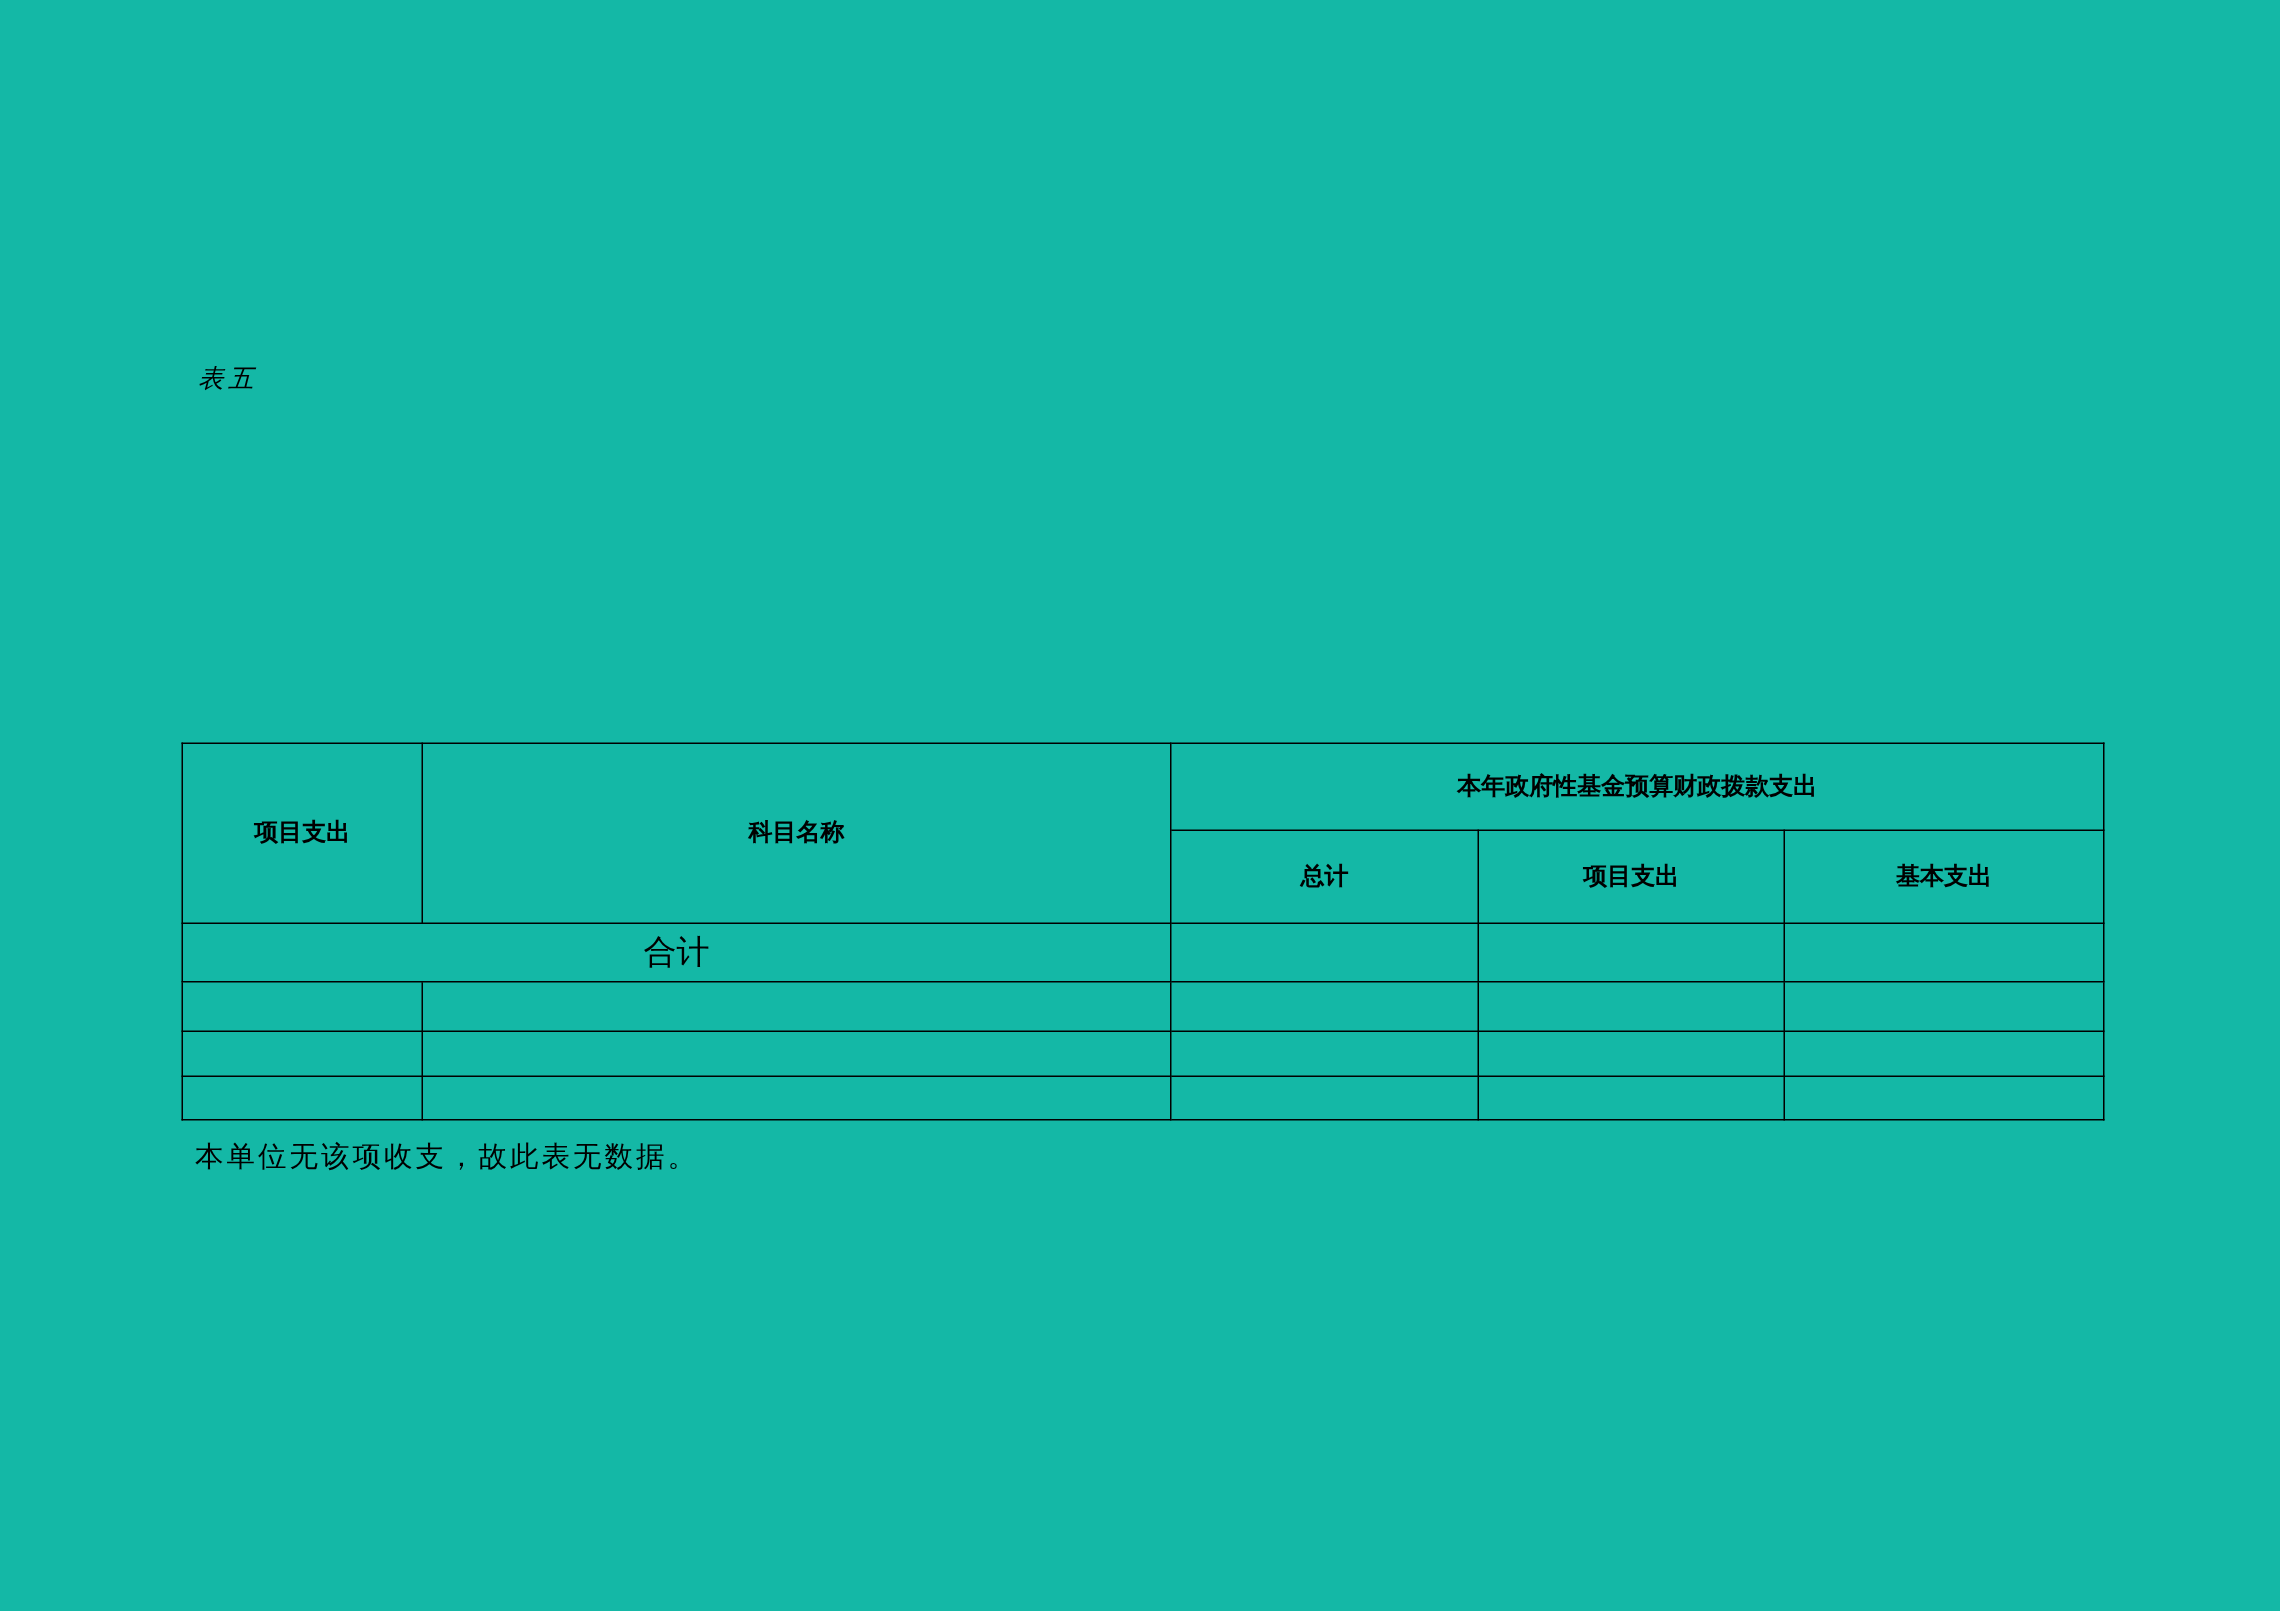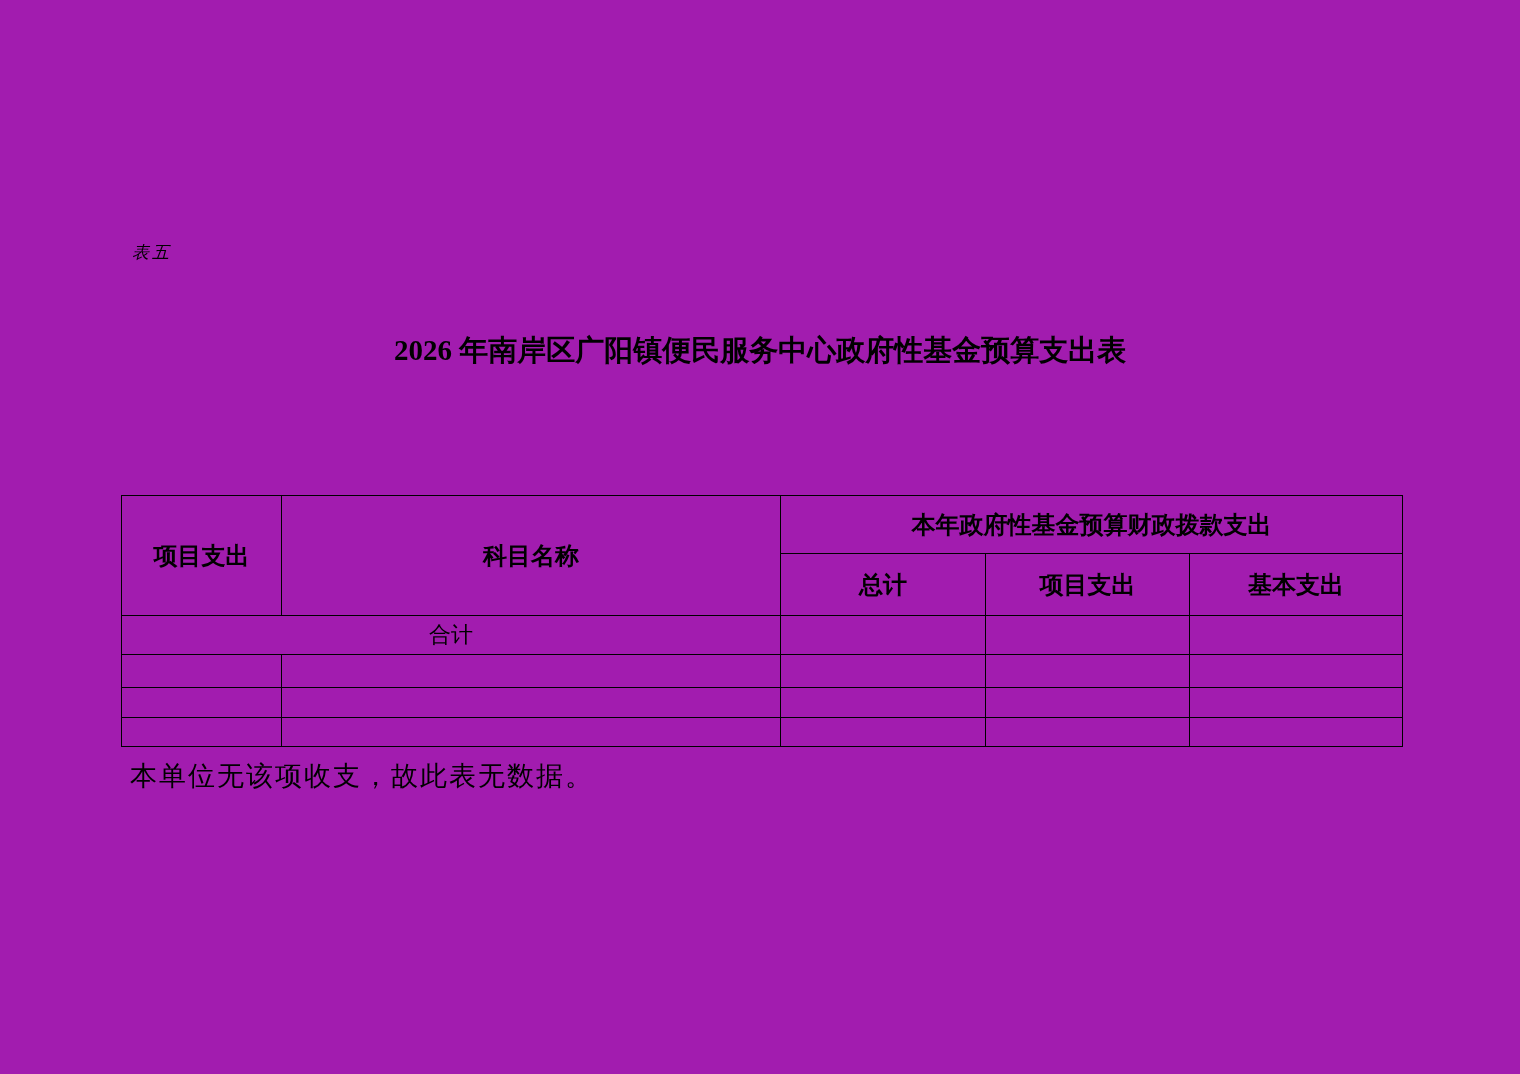--- a/index.html
+++ b/index.html
@@ -5,21 +5,21 @@
   * { box-sizing: border-box; }
   html, body {
     margin: 0;
     padding: 0;
     background: #ffffff;
   }
   .page {
     position: relative;
     width: 1520px;
     height: 1074px;
-    background: #a21caf;
+    background: #14b8a6;
     color: #000000;
     font-family: "Liberation Serif", "DejaVu Serif", serif;
     overflow: hidden;
   }
   .sheet-label {
     position: absolute;
     left: 132px;
     top: 241px;
     font-size: 17px;
     font-style: italic;
@@ -56,52 +56,51 @@
   table.budget-table td {
     border: 1px solid #000000;
     padding: 0 4px;
     text-align: center;
     vertical-align: middle;
     overflow: hidden;
   }
   .hdr {
     font-family: "Liberation Sans", "DejaVu Sans", sans-serif;
     font-weight: bold;
-    font-size: 24px;
+    font-size: 16px;
   }
   tr.hdr-row1 { height: 58px; }
   tr.hdr-row2 { height: 62px; }
   tr.summary-row { height: 39px; }
   tr.data-row-1 { height: 33px; }
   tr.data-row-2 { height: 30px; }
   tr.data-row-3 { height: 29px; }
   .summary-label {
     font-family: "Liberation Sans", "DejaVu Sans", sans-serif;
     font-weight: normal;
     font-size: 22px;
   }
   .data-cell {
     font-size: 16px;
   }
   .footer-note {
     position: absolute;
     left: 130px;
     top: 758px;
-    font-size: 27px;
+    font-size: 19px;
     letter-spacing: 2px;
   }
 </style>
 </head>
 <body>
 
 <div class="page">
 
   <div class="sheet-label">表五</div>
 
-  <h1 class="doc-title">2026 年南岸区广阳镇便民服务中心政府性基金预算支出表</h1>
 
 
   <table class="budget-table">
     <colgroup>
       <col style="width:160px">
       <col style="width:499px">
       <col style="width:205px">
       <col style="width:204px">
       <col style="width:213px">
     </colgroup>

